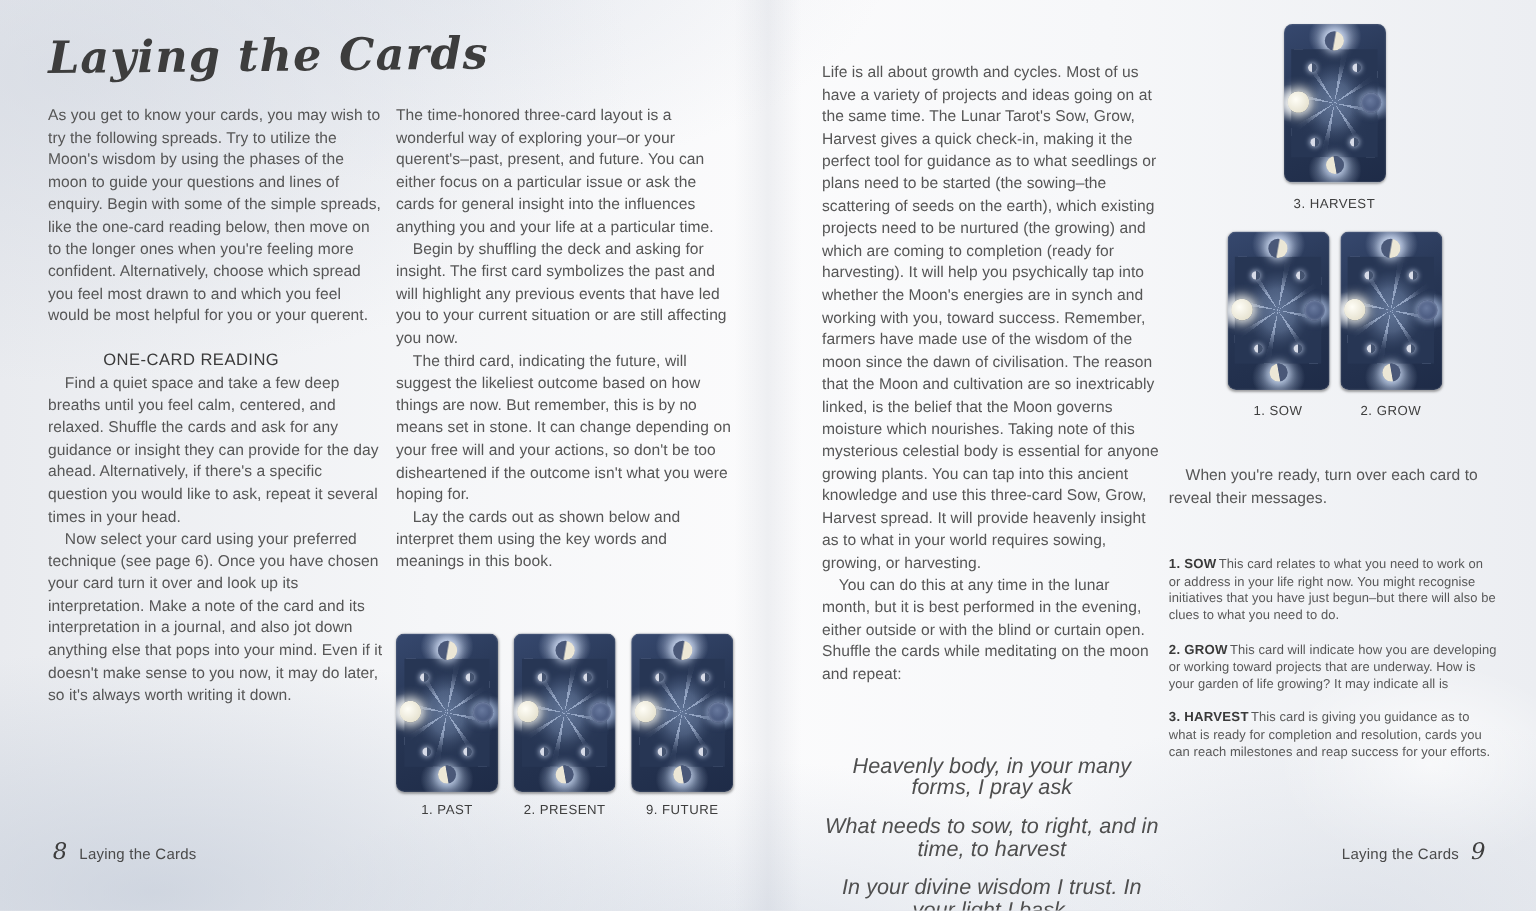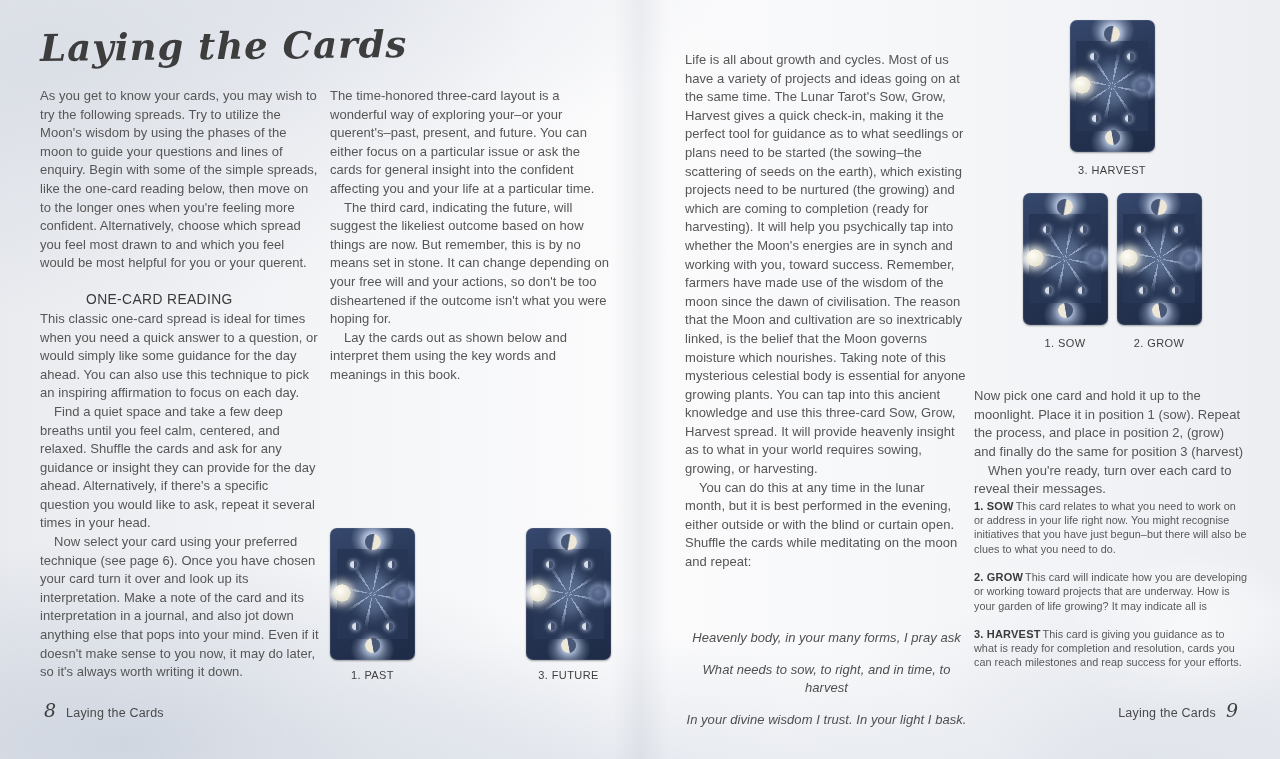--- a/index.html
+++ b/index.html
@@ -57,52 +57,52 @@
   .m-right{width:17px;height:17px;right:4px;top:calc(50% - 9px);
     background:radial-gradient(circle at 45% 40%,#68799e,#44547a 70%,#3a4a6e);
     box-shadow:0 0 6px 2px rgba(180,200,235,.6), inset 0 0 3px rgba(220,230,250,.5);}
   .sm{width:7px;height:7px;background:linear-gradient(90deg,#d8dce8 50%,#44536f 50%);box-shadow:0 0 4px 1px rgba(205,220,245,.7);}
   .sm1{left:24%;top:25%}.sm2{right:24%;top:25%}.sm3{left:26%;bottom:23%}.sm4{right:26%;bottom:23%}
   .card-label{margin-top:9px;text-align:center;font-size:11px;letter-spacing:.4px;color:#3e3e3e;}
   .cards-row{position:absolute;left:330px;top:528px;width:281px;display:flex;justify-content:space-between;}
   .card-cell{display:flex;flex-direction:column;align-items:center;}
   
   .verse{margin-top:57px;}
-  .verse p{margin:0 0 13.5px 0;text-align:center;font-style:italic;font-size:13px;color:#4f4f4f;}
+  .verse p{margin:0 0 13.5px 0;text-align:center;font-style:italic;font-size:18px;color:#4f4f4f;}
   .harvest-cell{margin:20px auto 0;display:flex;flex-direction:column;align-items:center;}
   .pair-row{display:flex;gap:9px;justify-content:center;margin-top:13px;}
   .col4-paras{margin-top:35px;width:274px;}
-  .items{width:274px;font-size:10.8px;line-height:14.3px;color:#585858;}
+  .items{margin-top:39px;width:274px;font-size:10.8px;line-height:14.3px;color:#585858;}
   .items .item{margin-bottom:14px;}
   .items strong{font-weight:bold;color:#3a3a3a;font-size:11px;margin-right:2px;letter-spacing:.2px;}
   
   .footer{position:absolute;top:699px;display:flex;align-items:baseline;gap:10px;color:#4a4a4a;}
   .footer-left{left:44px;}
   .footer-right{right:42px;}
   .page-num{font-family:"DejaVu Serif",serif;font-style:italic;font-size:19px;color:#3e3e3e;}
   .footer-label{font-size:12.5px;letter-spacing:.2px;}
 </style>
 </head>
 <body>
 
 <div class="spread">
   <div class="spine"></div>
 
   <h1 class="page-title">Laying the Cards</h1>
 
   <div class="col col1">
     <p>As you get to know your cards, you may wish to try the following spreads. Try to utilize the Moon's wisdom by using the phases of the moon to guide your questions and lines of enquiry. Begin with some of the simple spreads, like the one-card reading below, then move on to the longer ones when you're feeling more confident. Alternatively, choose which spread you feel most drawn to and which you feel would be most helpful for you or your querent.</p>
     <h2 class="sec">ONE-CARD READING</h2>
-    <p>This classic one-card spread is ideal for times when you need a quick answer to a question, or would simply like some guidance for the day ahead. You can also use this technique to pick an inspiring affirmation to focus on each day.</p>
     <p class="indent">Find a quiet space and take a few deep breaths until you feel calm, centered, and relaxed. Shuffle the cards and ask for any guidance or insight they can provide for the day ahead. Alternatively, if there's a specific question you would like to ask, repeat it several times in your head.</p>
     <p class="indent">Now select your card using your preferred technique (see page 6). Once you have chosen your card turn it over and look up its interpretation. Make a note of the card and its interpretation in a journal, and also jot down anything else that pops into your mind. Even if it doesn't make sense to you now, it may do later, so it's always worth writing it down.</p>
   </div>
 
   <div class="col col2">
-    <p>The time-honored three-card layout is a wonderful way of exploring your–or your querent's–past, present, and future. You can either focus on a particular issue or ask the cards for general insight into the confident affecting you and your life at a particular time.</p>
+    <p>The time-honored three-card layout is a wonderful way of exploring your–or your querent's–past, present, and future. You can either focus on a particular issue or ask the cards for general insight into the influences anything you and your life at a particular time.</p>
+    <p class="indent">Begin by shuffling the deck and asking for insight. The first card symbolizes the past and will highlight any previous events that have led you to your current situation or are still affecting you now.</p>
     <p class="indent">The third card, indicating the future, will suggest the likeliest outcome based on how things are now. But remember, this is by no means set in stone. It can change depending on your free will and your actions, so don't be too disheartened if the outcome isn't what you were hoping for.</p>
     <p class="indent">Lay the cards out as shown below and interpret them using the key words and meanings in this book.</p>
   </div>
 
   <div class="cards-row">
     <div class="card-cell">
       <div class="card">
         <div class="burst"></div>
         <div class="moon m-top"></div>
         <div class="moon m-bottom"></div>
@@ -120,21 +120,35 @@
         <div class="burst"></div>
         <div class="moon m-top"></div>
         <div class="moon m-bottom"></div>
         <div class="moon m-left"></div>
         <div class="moon m-right"></div>
         <div class="moon sm sm1"></div>
         <div class="moon sm sm2"></div>
         <div class="moon sm sm3"></div>
         <div class="moon sm sm4"></div>
       </div>
-      <div class="card-label">3. FUTURE</div>
+      <div class="card-label">2. PRESENT</div>
+    </div>
+    <div class="card-cell">
+      <div class="card">
+        <div class="burst"></div>
+        <div class="moon m-top"></div>
+        <div class="moon m-bottom"></div>
+        <div class="moon m-left"></div>
+        <div class="moon m-right"></div>
+        <div class="moon sm sm1"></div>
+        <div class="moon sm sm2"></div>
+        <div class="moon sm sm3"></div>
+        <div class="moon sm sm4"></div>
+      </div>
+      <div class="card-label">9. FUTURE</div>
     </div>
   </div>
 
   <div class="col col3">
     <p>Life is all about growth and cycles. Most of us have a variety of projects and ideas going on at the same time. The Lunar Tarot's Sow, Grow, Harvest gives a quick check-in, making it the perfect tool for guidance as to what seedlings or plans need to be started (the sowing–the scattering of seeds on the earth), which existing projects need to be nurtured (the growing) and which are coming to completion (ready for harvesting). It will help you psychically tap into whether the Moon's energies are in synch and working with you, toward success. Remember, farmers have made use of the wisdom of the moon since the dawn of civilisation. The reason that the Moon and cultivation are so inextricably linked, is the belief that the Moon governs moisture which nourishes. Taking note of this mysterious celestial body is essential for anyone growing plants. You can tap into this ancient knowledge and use this three-card Sow, Grow, Harvest spread. It will provide heavenly insight as to what in your world requires sowing, growing, or harvesting.</p>
     <p class="indent">You can do this at any time in the lunar month, but it is best performed in the evening, either outside or with the blind or curtain open. Shuffle the cards while meditating on the moon and repeat:</p>
     <div class="verse">
       <p>Heavenly body, in your many forms, I pray ask</p>
       <p>What needs to sow, to right, and in time, to harvest</p>
       <p>In your divine wisdom I trust. In your light I bask.</p>
@@ -183,21 +197,20 @@
           <div class="moon sm sm1"></div>
           <div class="moon sm sm2"></div>
           <div class="moon sm sm3"></div>
           <div class="moon sm sm4"></div>
         </div>
         <div class="card-label">2. GROW</div>
       </div>
     </div>
 
     <div class="col4-paras">
-      <p>Now pick one card and hold it up to the moonlight. Place it in position 1 (sow). Repeat the process, and place in position 2, (grow) and finally do the same for position 3 (harvest)</p>
       <p class="indent">When you're ready, turn over each card to reveal their messages.</p>
     </div>
 
     <div class="items">
       <div class="item">
         <strong>1. SOW</strong><span>This card relates to what you need to work on or address in your life right now. You might recognise initiatives that you have just begun–but there will also be clues to what you need to do.</span>
       </div>
       <div class="item">
         <strong>2. GROW</strong><span>This card will indicate how you are developing or working toward projects that are underway. How is your garden of life growing? It may indicate all is</span>
       </div>

